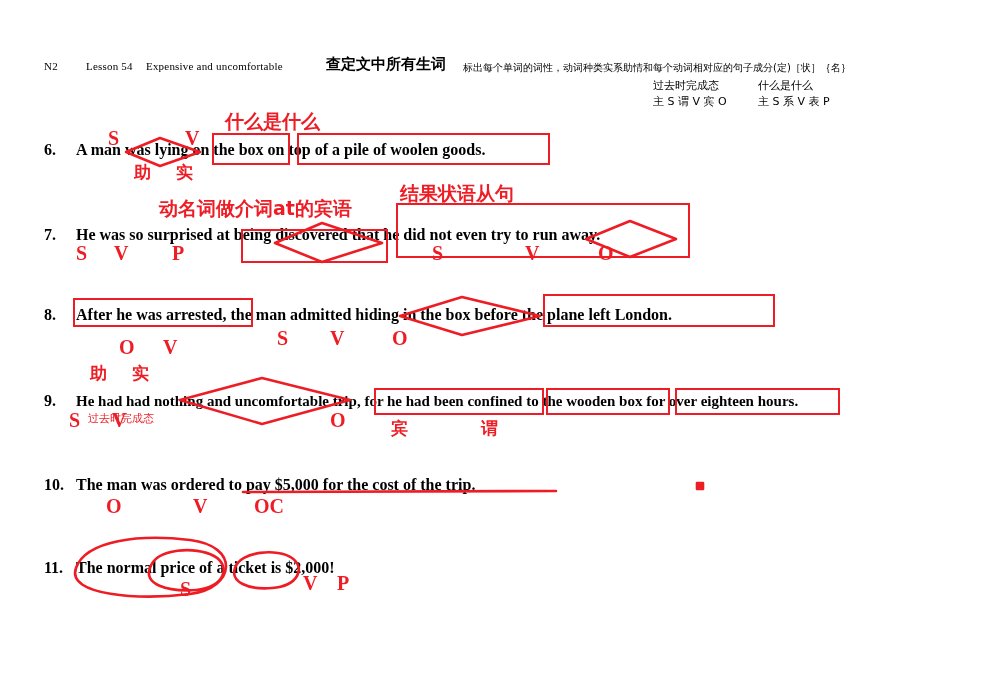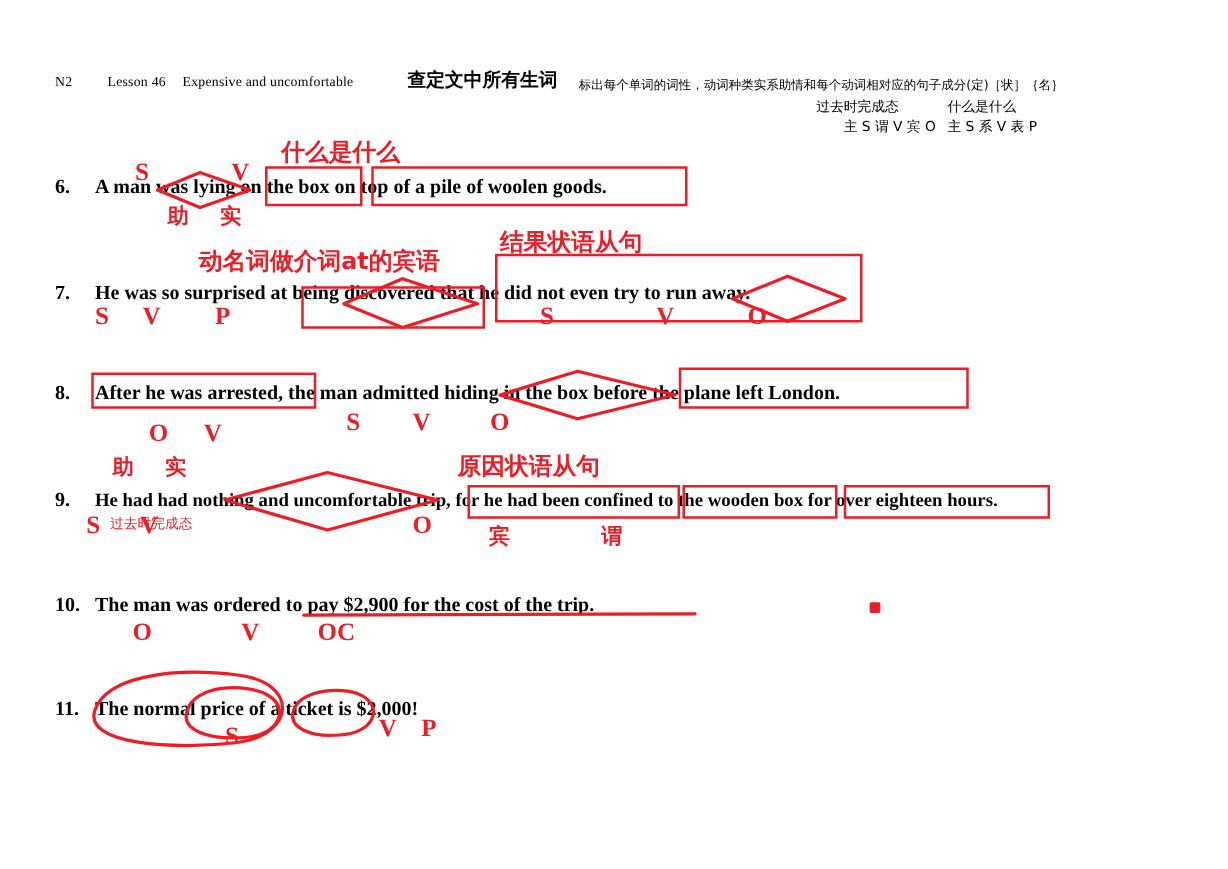--- a/index.html
+++ b/index.html
@@ -85,45 +85,45 @@
     position:absolute; left:0; top:0; width:982px; height:695px;
     pointer-events: none;
   }
 </style>
 </head>
 <body>
 
 <div class="page">
 
   <div class="abs hdr-small" style="left:44px; top:60px;">N2</div>
-  <div class="abs hdr-small" style="left:86px; top:60px;">Lesson 46</div>
+  <div class="abs hdr-small" style="left:86px; top:60px;">Lesson 54</div>
   <div class="abs hdr-small" style="left:146px; top:60px;">Expensive and uncomfortable</div>
 
   <div class="abs hdr-cn" style="left:326px; top:55px;">查定文中所有生词</div>
   <div class="abs hdr-cn-small" style="left:447px; top:61px;">标出每个单词的词性，动词种类实系助情和每个动词相对应的句子成分(定)［状］｛名｝</div>
 
   <div class="abs hdr-cn-mid" style="left:653px; top:78px;">过去时完成态</div>
   <div class="abs hdr-cn-mid" style="left:758px; top:78px;">什么是什么</div>
-  <div class="abs hdr-cn-mid" style="left:675px; top:94px;">主 S 谓 V 宾 O</div>
+  <div class="abs hdr-cn-mid" style="left:653px; top:94px;">主 S 谓 V 宾 O</div>
   <div class="abs hdr-cn-mid" style="left:758px; top:94px;">主 S 系 V 表 P</div>
 
   <div class="abs num" style="left:44px; top:141px;">6.</div>
   <div class="abs sent" style="left:76px; top:141px;">A man was lying on the box on top of a pile of woolen goods.</div>
 
   <div class="abs num" style="left:44px; top:226px;">7.</div>
   <div class="abs sent" style="left:76px; top:226px;">He was so surprised at being discovered that he did not even try to run away.</div>
 
   <div class="abs num" style="left:44px; top:306px;">8.</div>
   <div class="abs sent" style="left:76px; top:306px;">After he was arrested, the man admitted hiding in the box before the plane left London.</div>
 
   <div class="abs num" style="left:44px; top:392px;">9.</div>
   <div class="abs sent" style="left:76px; top:393px; font-size:15px;">He had had nothing and uncomfortable trip, for he had been confined to the wooden box for over eighteen hours.</div>
 
   <div class="abs num" style="left:44px; top:476px;">10.</div>
-  <div class="abs sent" style="left:76px; top:476px;">The man was ordered to pay $2,900 for the cost of the trip.</div>
+  <div class="abs sent" style="left:76px; top:476px;">The man was ordered to pay $5,000 for the cost of the trip.</div>
 
   <div class="abs num" style="left:44px; top:559px;">11.</div>
   <div class="abs sent" style="left:76px; top:559px;">The normal price of a ticket is $2,000!</div>
 
   <div class="box" style="left:212px; top:133px; width:78px; height:32px;"></div>
   <div class="box" style="left:297px; top:133px; width:253px; height:32px;"></div>
 
   <div class="box" style="left:241px; top:229px; width:147px; height:34px;"></div>
   <div class="box" style="left:396px; top:203px; width:294px; height:55px;"></div>
 
@@ -177,21 +177,20 @@
 
   <div class="abs ann-letter" style="left:277px; top:327px;">S</div>
   <div class="abs ann-letter" style="left:330px; top:327px;">V</div>
   <div class="abs ann-letter" style="left:392px; top:327px;">O</div>
 
   <div class="abs ann-letter" style="left:119px; top:336px;">O</div>
   <div class="abs ann-letter" style="left:163px; top:336px;">V</div>
   <div class="abs ann-cn-md" style="left:90px; top:362px;">助</div>
   <div class="abs ann-cn-md" style="left:132px; top:362px;">实</div>
 
-  <div class="abs ann-cn-lg" style="left:366px; top:360px;">原因状语从句</div>
 
   <div class="abs ann-letter" style="left:69px; top:409px;">S</div>
   <div class="abs ann-cn-sm" style="left:88px; top:411px;">过去时完成态</div>
   <div class="abs ann-letter" style="left:112px; top:409px;">V</div>
   <div class="abs ann-letter" style="left:330px; top:409px;">O</div>
   <div class="abs ann-cn-md" style="left:391px; top:417px;">宾</div>
   <div class="abs ann-cn-md" style="left:481px; top:417px;">谓</div>
 
   <div class="abs ann-letter" style="left:106px; top:495px;">O</div>
   <div class="abs ann-letter" style="left:193px; top:495px;">V</div>

